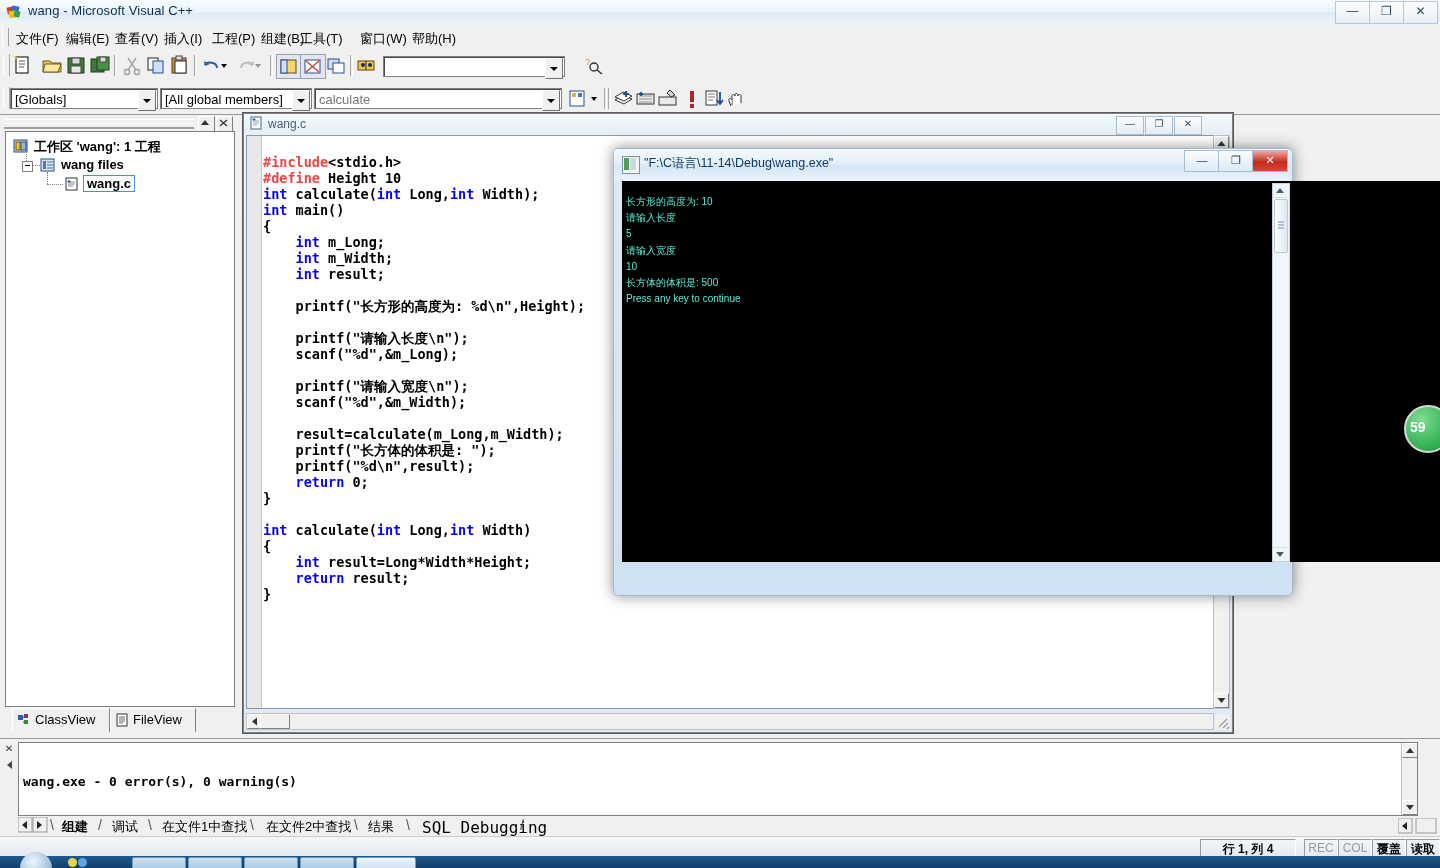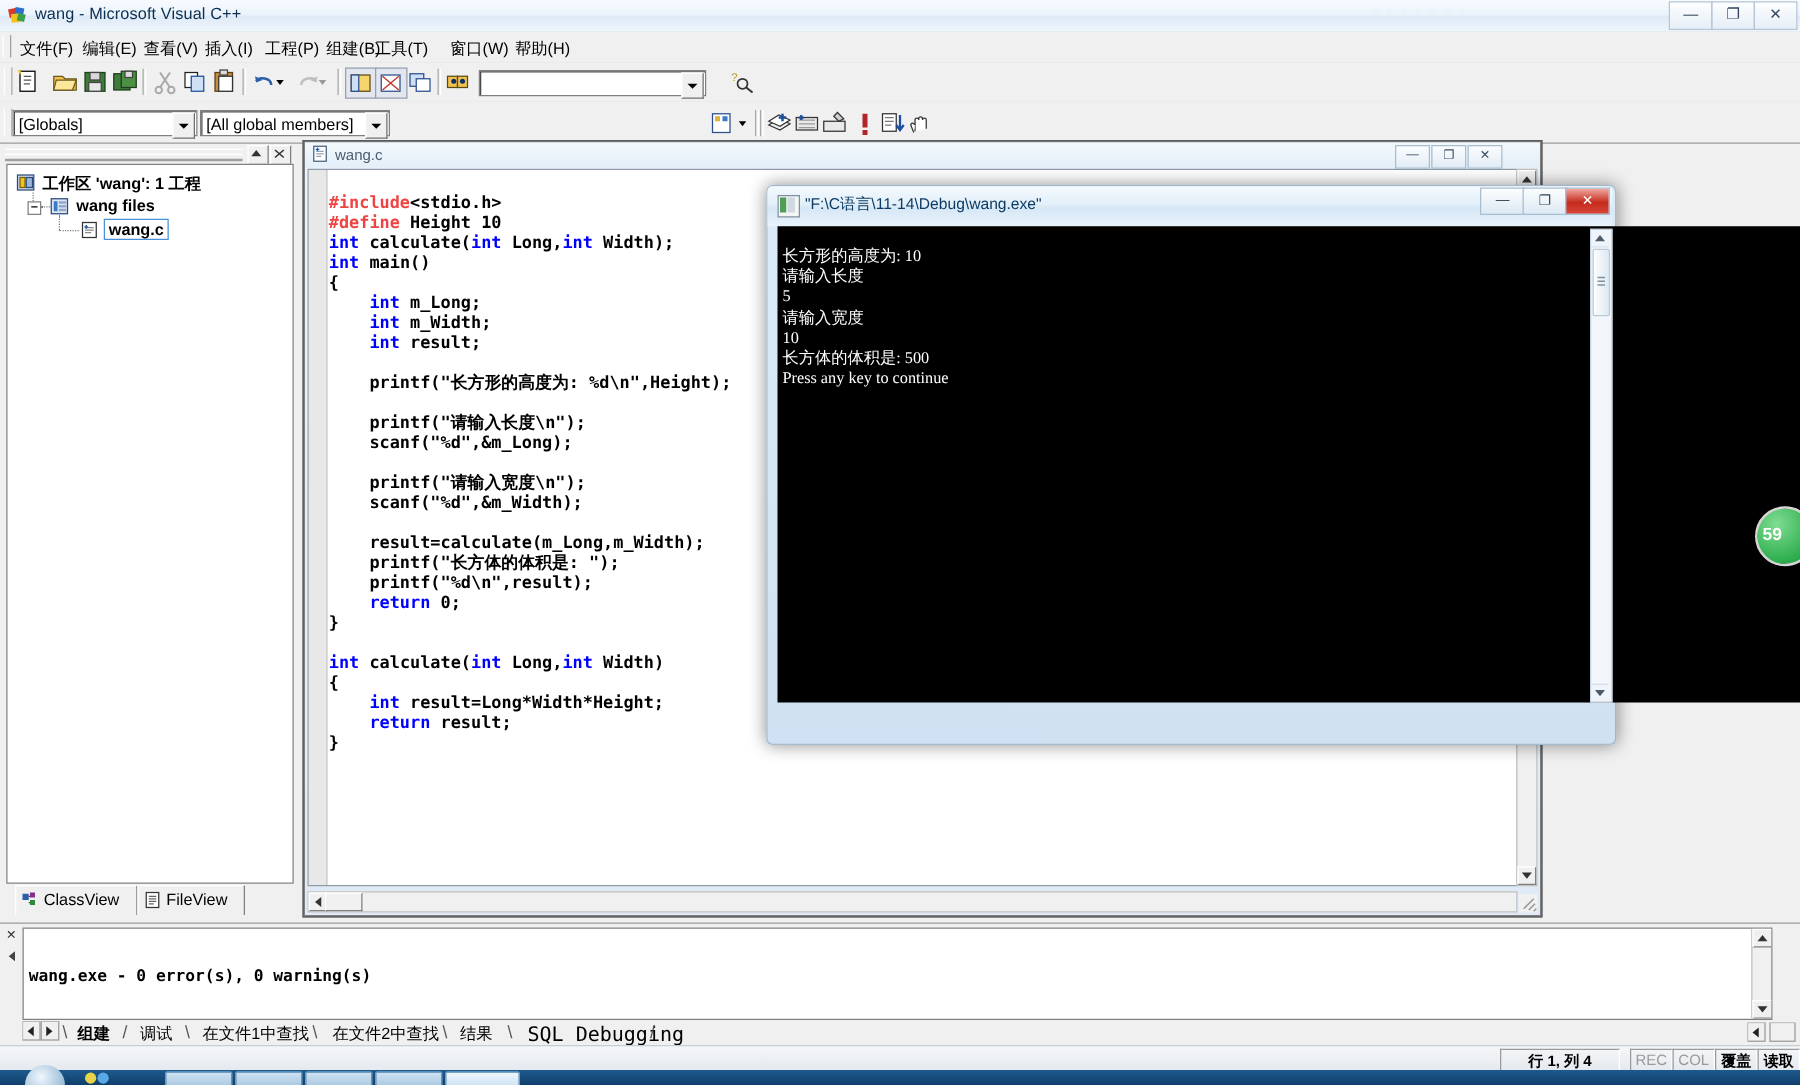--- a/index.html
+++ b/index.html
@@ -111,22 +111,22 @@
   .c-ico:before{content:"";position:absolute;left:1px;top:1px;width:5px;height:12px;background:#4e9e55;}
   .c-ico:after{content:"";position:absolute;left:7px;top:1px;width:6px;height:12px;background:#cfd9df;}
   .c-title{position:absolute;left:30px;top:6px;font-size:12.5px;color:#0d3b63;}
   .c-btn{position:absolute;top:1px;height:20px;border:1px solid #a9bdd0;}
   .c-min{right:70px;width:34px;background:linear-gradient(to bottom,#fbfdfe,#dde9f4);}
   .c-max{right:36px;width:34px;background:linear-gradient(to bottom,#fbfdfe,#dde9f4);}
   .c-close{right:2px;width:34px;background:linear-gradient(to bottom,#f2a7a0,#c42b1c 55%,#d8453a);}
   .c-btn span{position:absolute;left:0;right:0;top:3px;text-align:center;font-size:11px;color:#2e4459;}
   .c-close span{color:#fff;}
   .c-screen{position:absolute;left:8px;top:32px;width:1254px;height:381px;background:#000;}
-  .c-text{position:absolute;left:4px;top:3px;font-family:Liberation Serif, serif;
-     font-size:13px;line-height:16.2px;color:#ffffff;white-space:pre;}
+  .c-text{position:absolute;left:4px;top:3px;font-family:Liberation Sans, sans-serif;
+     font-size:10px;line-height:16.2px;color:#5eead4;white-space:pre;}
   .c-vsb{position:absolute;right:2px;top:34px;width:16px;height:377px;background:#f2f6fa;border:1px solid #c3d2df;}
 
   
   .outpane{position:absolute;left:0px;top:738px;width:1440px;height:98px;background:#f0f0f0;border-top:1px solid #9a9a9a;}
   .out-close{position:absolute;left:3px;top:4px;width:12px;height:12px;font-size:10px;text-align:center;line-height:11px;color:#333;}
   .out-scrollup{position:absolute;left:3px;top:20px;width:12px;height:12px;}
   .out-box{position:absolute;left:18px;top:3px;width:1398px;height:72px;background:#fff;border:1px solid #808080;overflow:hidden;}
   .out-text{position:absolute;left:4px;top:18px;font-family:"DejaVu Sans Mono","Liberation Mono",monospace;
      font-size:13px;color:#000;font-weight:bold;white-space:pre;}
   .out-tabs{position:absolute;left:18px;top:78px;width:1398px;height:18px;}
@@ -335,20 +335,24 @@
     <div class="combo" style="left:10px;top:7px;width:146px;height:19px;">
       <div class="txt">[Globals]</div>
       <div class="arrow"></div>
     </div>
 
     <div class="combo" style="left:160px;top:7px;width:150px;height:19px;">
       <div class="txt">[All global members]</div>
       <div class="arrow"></div>
     </div>
 
+    <div class="combo" style="left:314px;top:7px;width:246px;height:19px;">
+      <div class="txt gray">calculate</div>
+      <div class="arrow"></div>
+    </div>
 
     <div class="tbtn" style="left:566px;top:6px">
       <svg viewBox="0 0 24 23" width="24" height="23">
         <rect x="4" y="4" width="14" height="15" fill="#fff" stroke="#2a4e8c"></rect>
         <rect x="6" y="6" width="4" height="4" fill="#e0b33a"></rect>
         <rect x="12" y="6" width="4" height="4" fill="#3a7bc8"></rect>
       </svg>
     </div>
     <div class="tbtn" style="left:588px;top:6px;width:12px">
       <svg viewBox="0 0 12 23" width="12" height="23">

